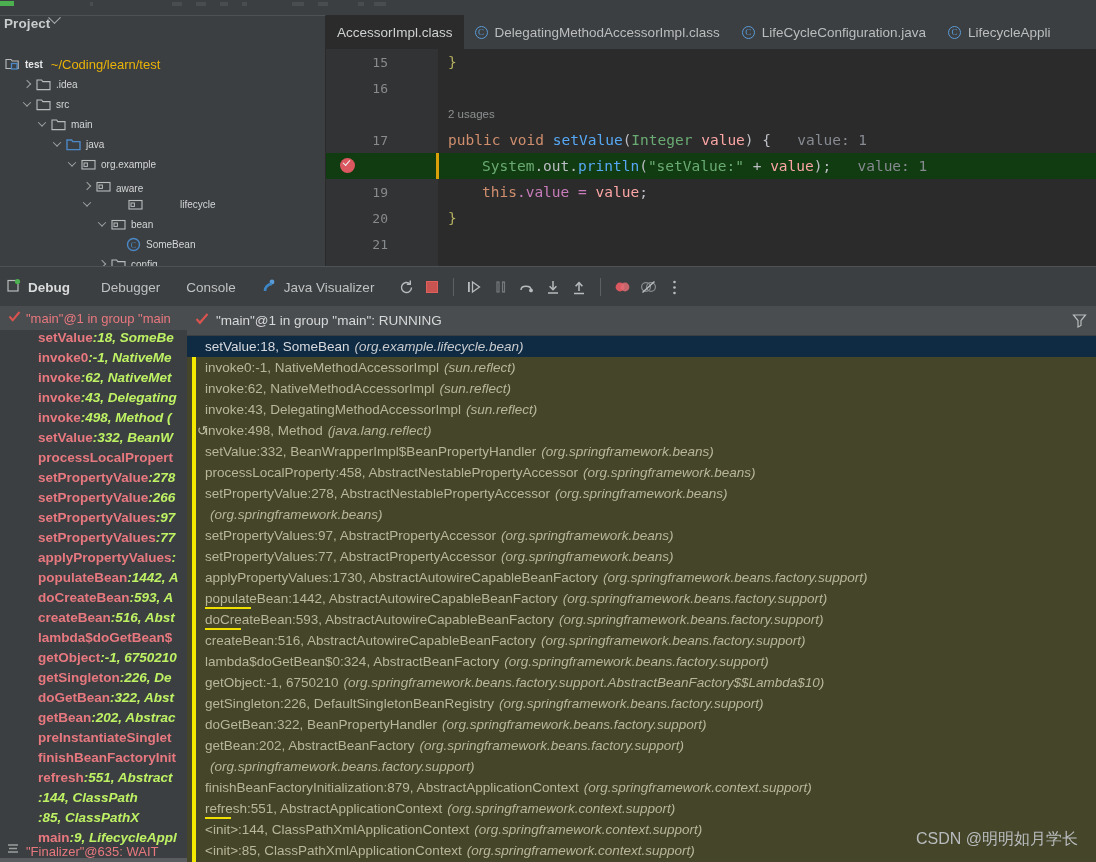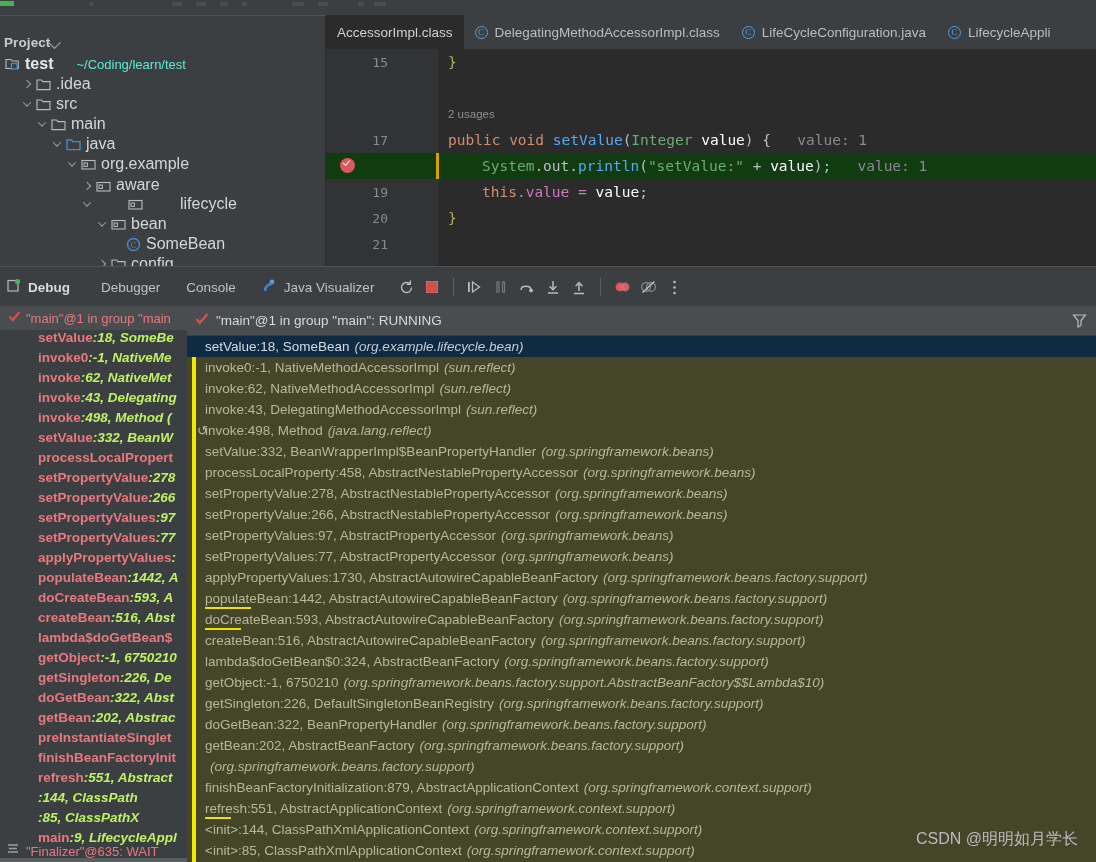--- a/index.html
+++ b/index.html
@@ -15,37 +15,37 @@
   .topstrip { position:absolute; left:0; top:0; width:1096px; height:14px; background:#3c3f41; }
   .topstrip .greenbit { position:absolute; left:0; top:1px; width:14px; height:5px; background:#4caf50; }
   .topstrip .ghost { position:absolute; top:2px; height:4px; background:#4a4d4f; }
 
   
   .project-panel {
     position:absolute; left:0; top:15px; width:326px; height:251px;
     background:#3c3f41; border-right:1px solid #2b2b2b; border-top:1px solid #4e5254;
   }
   .project-header {
-    height:34px; display:flex; align-items:flex-end; padding-left:4px; gap:0;
+    height:34px; display:flex; align-items:flex-start; padding-left:4px; gap:0;
   }
   .project-header .ptitle { font-size:13.5px; font-weight:bold; color:#c9cccd; letter-spacing:.1px; }
   .chev-down { width:9px; height:9px; border-right:1.6px solid #a9acad; border-bottom:1.6px solid #a9acad;
                transform:rotate(45deg) translate(-2px,-2px); }
 
   .tree { padding-top:4px; font-size:13.5px; color:#d4d6d7; }
   .tree-row { height:20px; display:flex; align-items:center; white-space:nowrap; }
   .tw { width:16px; height:16px; display:inline-flex; align-items:center; justify-content:center; flex:none; }
   .arrow-r { width:6px; height:6px; border-right:1.5px solid #9fa2a3; border-top:1.5px solid #9fa2a3;
              transform:rotate(45deg); }
   .arrow-d { width:6px; height:6px; border-right:1.5px solid #9fa2a3; border-bottom:1.5px solid #9fa2a3;
              transform:rotate(45deg) translate(-1px,-1px); }
   .ico { width:17px; height:16px; flex:none; margin-right:4px; display:inline-flex; align-items:center; justify-content:center;}
-  .lbl { font-size:16px; }
+  .lbl { font-size:10px; }
   .lbl.b { font-weight:bold; color:#e6e8e9; }
-  .path { font-size:13px; color:#5eead4; margin-left:23px;text-align:center; }
+  .path { font-size:13px; color:#eab308; margin-left:8px;text-align:center; }
 
   
   .editor { position:absolute; left:326px; top:15px; width:770px; height:251px; background:#2b2b2b; }
   .tabbar { height:34px; display:flex; align-items:center; background:#3c3f41; }
   .tab { height:34px; display:flex; align-items:center; gap:7px; padding:0 11px; white-space:nowrap;
          font-size:13.5px; color:#bbbdbe; }
   .tab.active { background:#2b2b2b; color:#cfd1d2; }
   .cicon { width:13px; height:13px; border-radius:50%; border:1.6px solid #5a9bd8; color:#5a9bd8;
            font-size:9px; line-height:10px; text-align:center; flex:none; font-family:"Liberation Serif",serif;}
   .code-area { position:relative; height:217px; background:#2b2b2b; overflow:hidden; }
@@ -58,21 +58,21 @@
            white-space:pre; }
   .usages { position:absolute; left:122px; font-size:11.5px; color:#8d9092; font-family:"Liberation Sans",sans-serif;}
   .hl-line { position:absolute; left:0; width:770px; height:26px; background:#113b10; }
   .exec-bar { position:absolute; left:110px; width:3px; height:26px; background:#d9a00a; }
   .bp { position:absolute; left:14px; width:15px; height:15px; border-radius:50%; background:#db5860; }
   .bp .tick { position:absolute; left:3px; top:2px; width:7px; height:4px;
               border-left:1.8px solid #f2f2f2; border-bottom:1.8px solid #f2f2f2;
               transform:rotate(-48deg); }
   .k   { color:#cf8e6d; }
   .mth { color:#56a8f5; }  .typ { color:#6aab73; }
-  .par { color:#ffffff; }  .str { color:#6aab73; }
+  .par { color:#fca5a5; }  .str { color:#6aab73; }
   .pl  { color:#bcbec4; }
   .br  { color:#b3ae60; }  .fld { color:#c77dbb; }
   .hint{ color:#868a91; }
 
   
   .debug-win { position:absolute; left:0; top:266px; width:1096px; height:596px; background:#3c3f41;
                border-top:1px solid #4e5254; }
   .debug-toolbar { height:40px; display:flex; align-items:center; gap:0px; padding-left:6px; }
   .dbg-title { display:flex; align-items:center; gap:7px; font-size:13.5px; font-weight:bold; color:#d8dadb; }
   .dbg-tab { font-size:13.5px; color:#bfc1c2; padding:0 13px; white-space:nowrap; }
@@ -282,20 +282,23 @@
       </div>
     <div class="code-area">
       <div class="gutter-num"></div>
       <div class="gutter-fold"></div>
 
       <div class="codeline" style="top:0px;">
         <span class="ln">15</span>
         <span class="ctext br">}</span>
       </div>
 
+      <div class="codeline" style="top:26px;">
+        <span class="ln">16</span>
+      </div>
 
       <div class="codeline" style="top:52px;">
         <span class="usages">2 usages</span>
       </div>
 
       <div class="codeline" style="top:78px;">
         <span class="ln">17</span>
         <span class="ctext"><span class="k">public</span> <span class="k">void</span> <span class="mth">setValue</span><span class="pl">(</span><span class="typ">Integer</span> <span class="par">value</span><span class="pl">) {</span>   <span class="hint">value: 1</span></span>
       </div>
 
@@ -508,21 +511,20 @@
         </div>
         <div class="fm-row">
           <span>processLocalProperty:458, AbstractNestablePropertyAccessor</span>
           <span class="pkg">(org.springframework.beans)</span>
         </div>
         <div class="fm-row">
           <span>setPropertyValue:278, AbstractNestablePropertyAccessor</span>
           <span class="pkg">(org.springframework.beans)</span>
         </div>
         <div class="fm-row">
-          <span>setPropertyValue:266, AbstractNestablePropertyAccessor</span>
           <span class="pkg">(org.springframework.beans)</span>
         </div>
         <div class="fm-row">
           <span>setPropertyValues:97, AbstractPropertyAccessor</span>
           <span class="pkg">(org.springframework.beans)</span>
         </div>
         <div class="fm-row">
           <span>setPropertyValues:77, AbstractPropertyAccessor</span>
           <span class="pkg">(org.springframework.beans)</span>
         </div>

